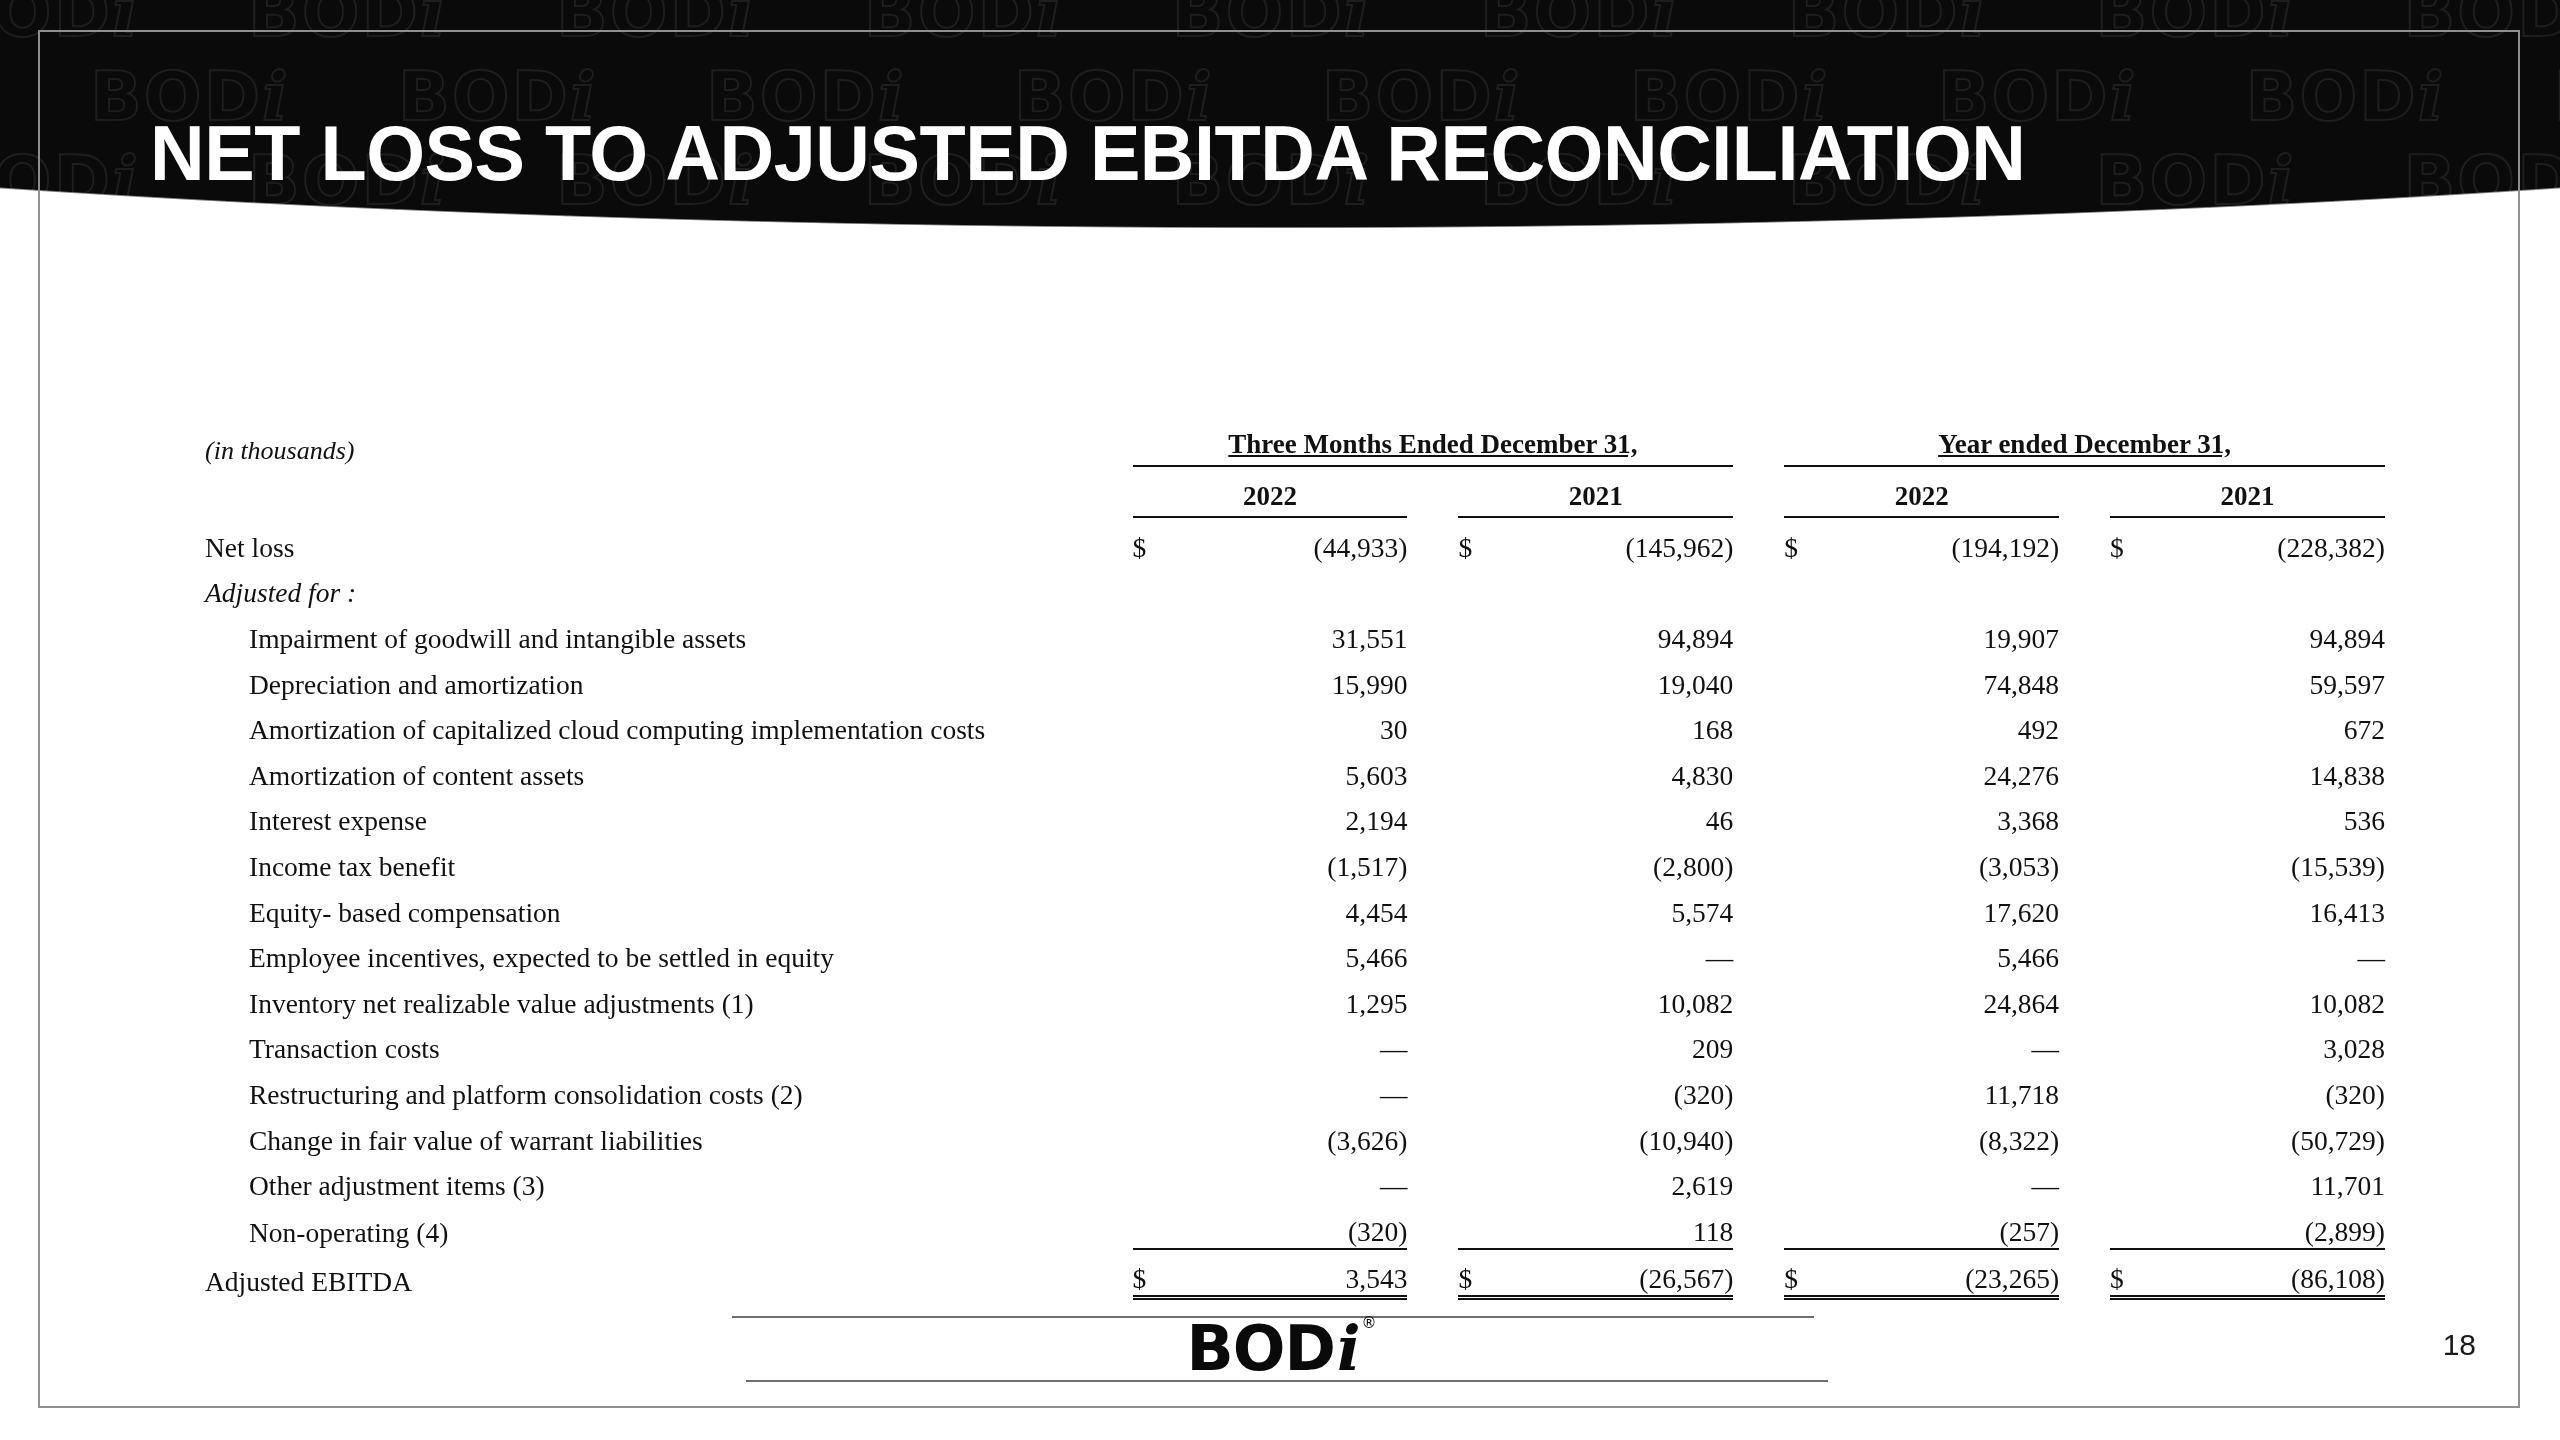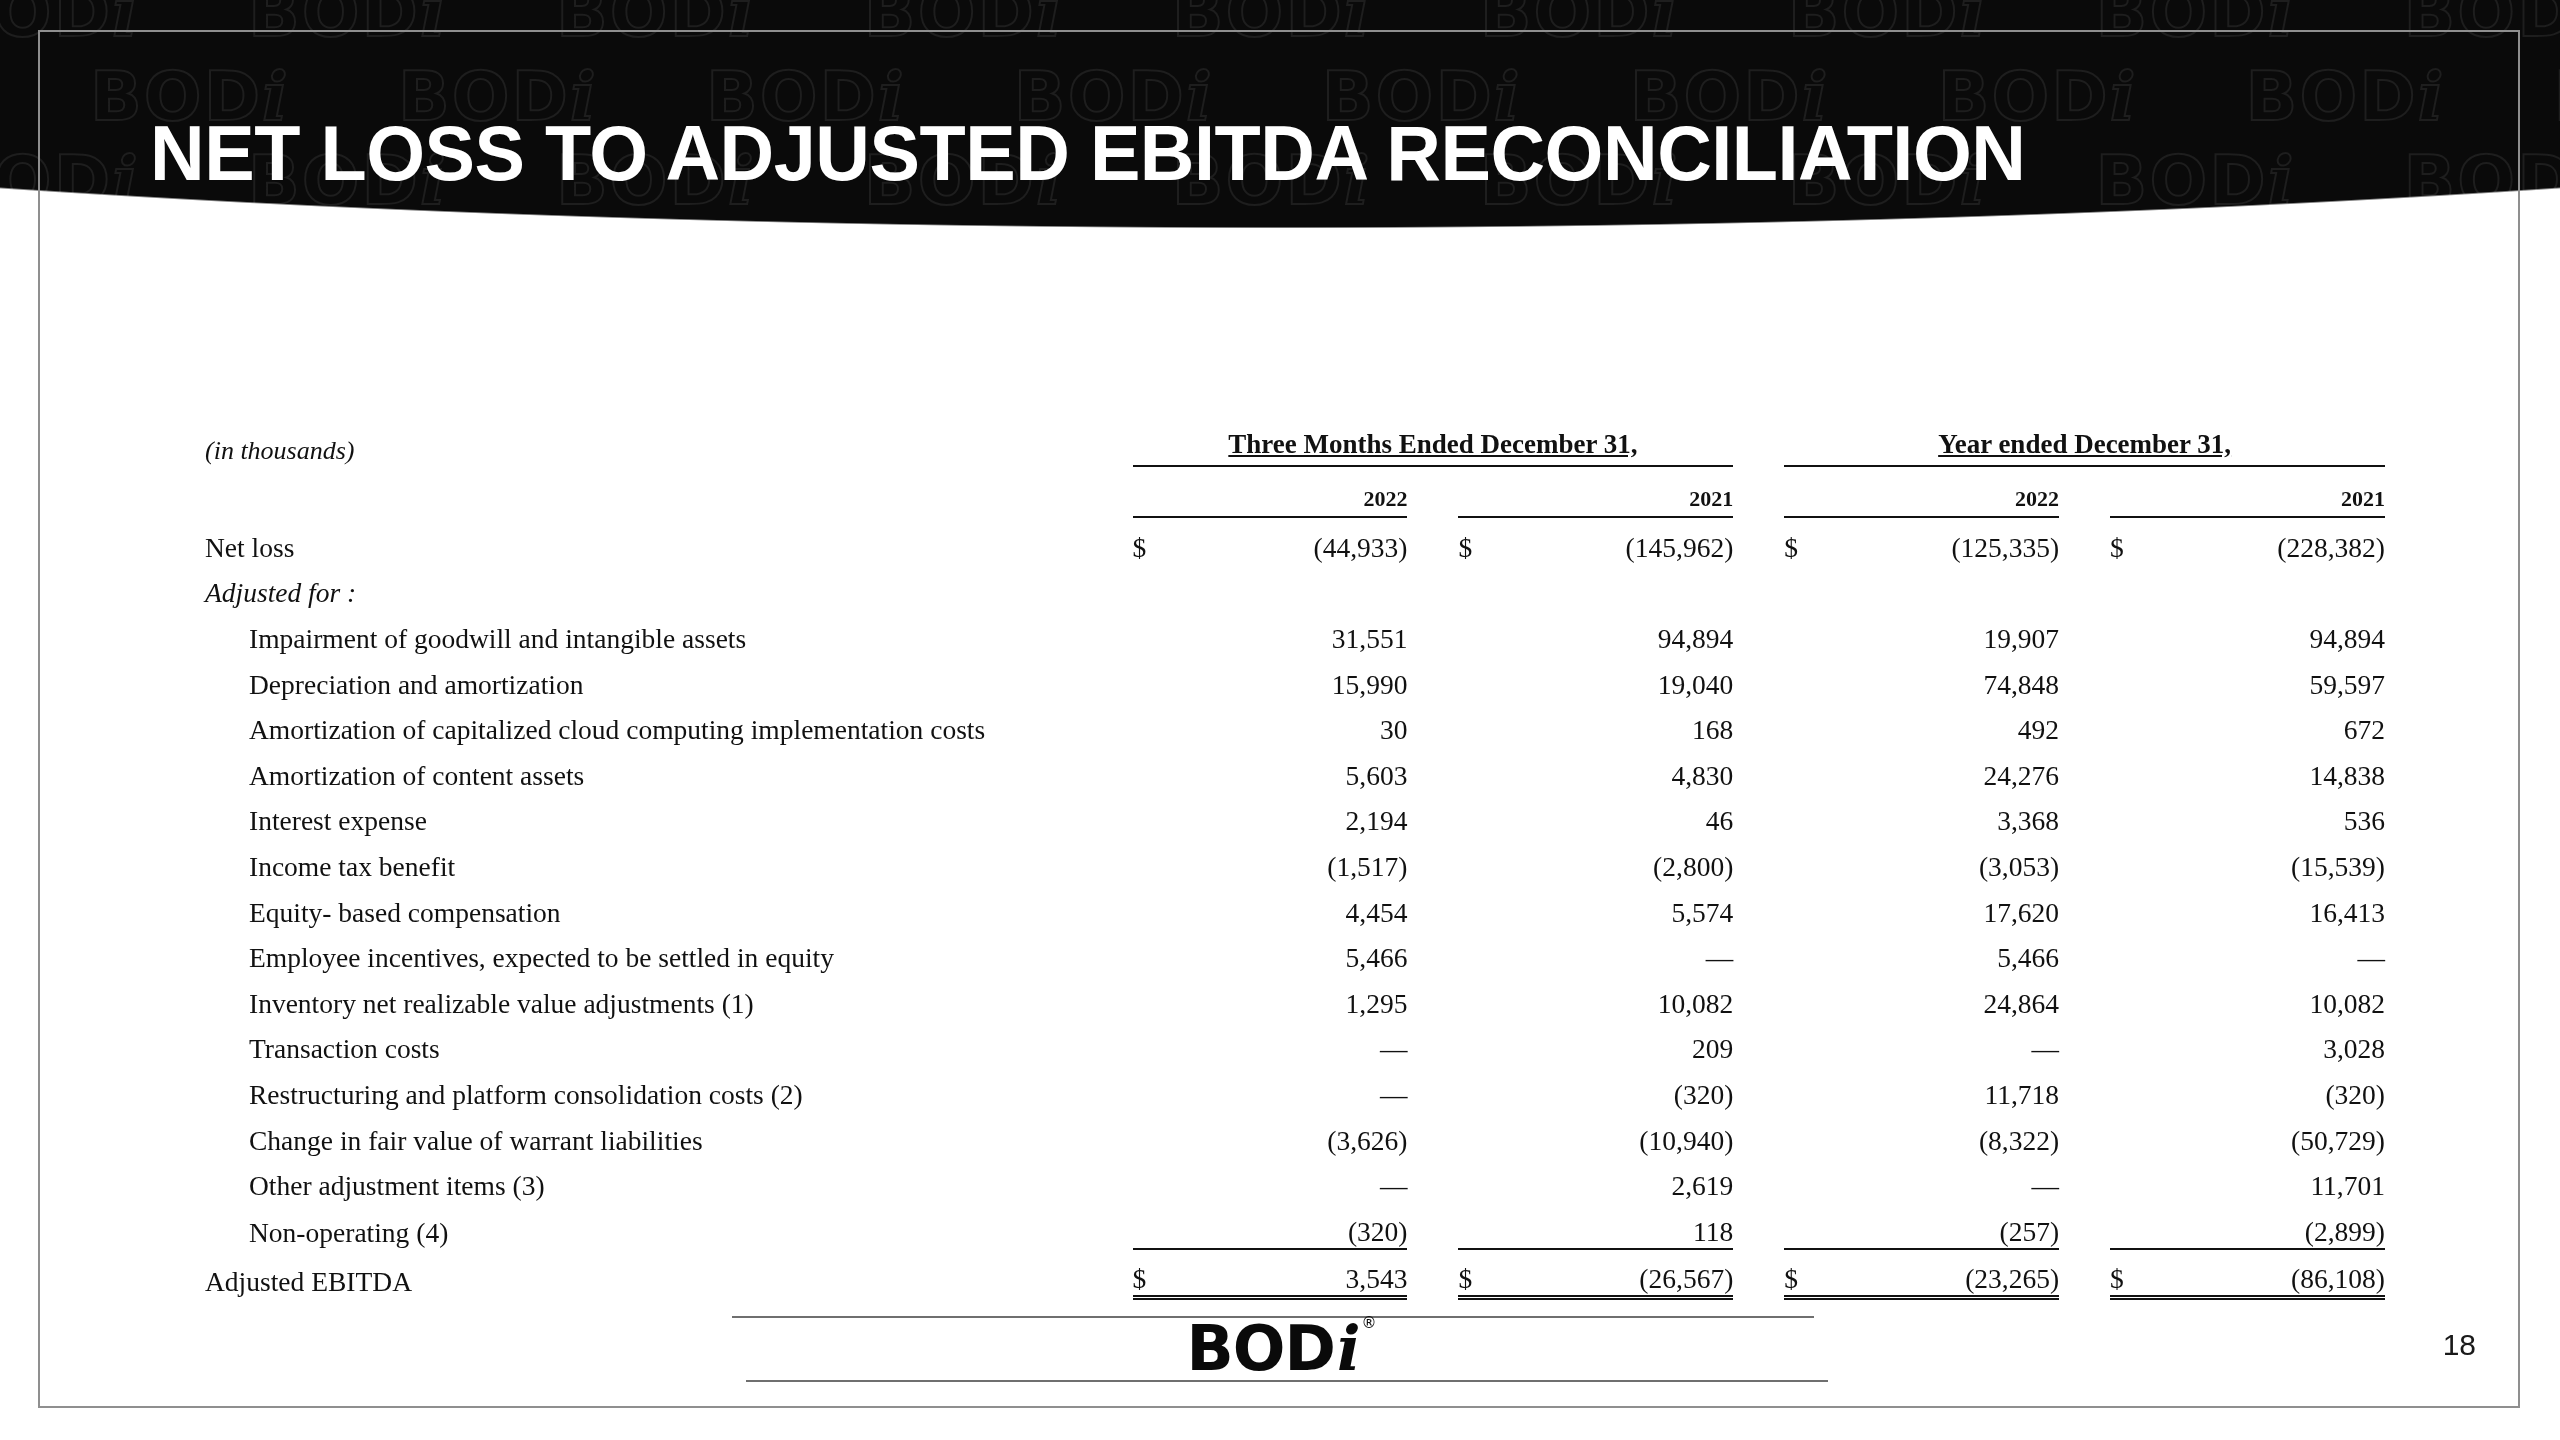--- a/index.html
+++ b/index.html
@@ -96,23 +96,23 @@
   .lbl-italic{font-style:italic;}
 
   .hdr-group{
     text-align:center;
     font-weight:700;
     font-size:27px;
     padding-bottom:5px !important;
     height:42px;
   }
   .hdr-year{
-    text-align:right;
-    font-weight:700;
-    font-size:22px;
+    text-align:center;
+    font-weight:700;
+    font-size:27px;
     padding-bottom:4px !important;
     height:40px;
   }
   .rule-group{border-bottom:2.5px solid #111;text-decoration:underline;}
   .rule-year{border-bottom:2.5px solid #111;}
 
   tr.row-total td.c-cur,
   tr.row-total td.c-num{
     border-top:2.5px solid #111;
     border-bottom:5px double #111;
@@ -213,21 +213,21 @@
         </tr>
         <tr>
           <td class="c-label">Net loss</td>
           <td class="c-cur">$</td>
           <td class="c-num">(44,933)</td>
           <td class="c-gap"></td>
           <td class="c-cur">$</td>
           <td class="c-num">(145,962)</td>
           <td class="c-gap"></td>
           <td class="c-cur">$</td>
-          <td class="c-num">(125,335)</td>
+          <td class="c-num">(194,192)</td>
           <td class="c-gap"></td>
           <td class="c-cur">$</td>
           <td class="c-num">(228,382)</td>
         </tr>
         <tr>
           <td class="c-label lbl-italic">Adjusted for :</td>
           <td class="c-cur"></td>
           <td class="c-num"></td>
           <td class="c-gap"></td>
           <td class="c-cur"></td>

